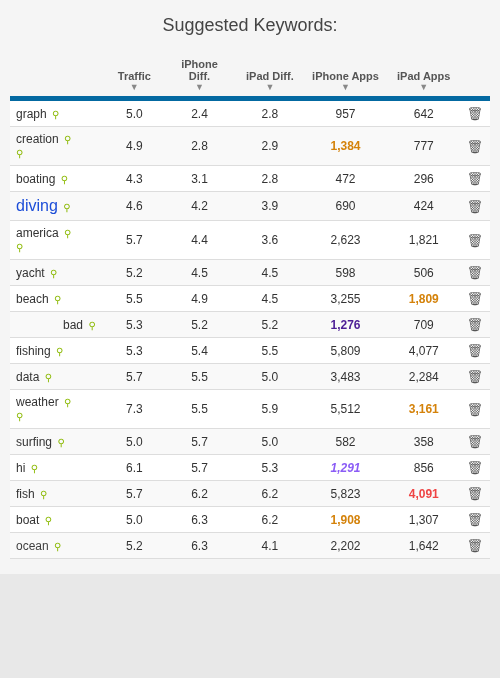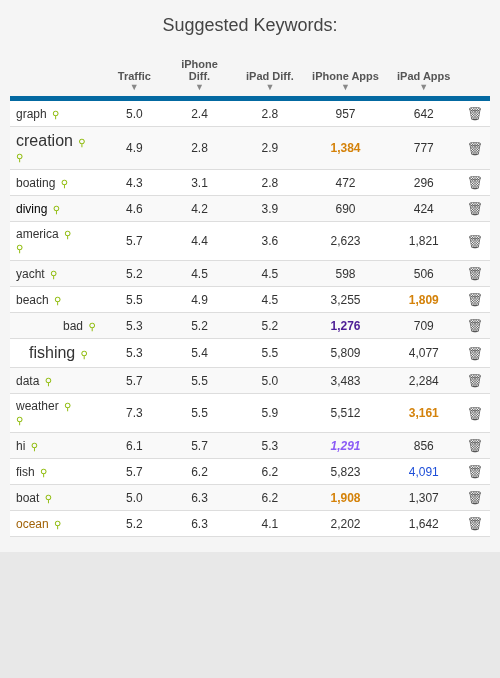--- a/index.html
+++ b/index.html
@@ -110,21 +110,21 @@
     </td>
           <td>5.0</td>
           <td>2.4</td>
           <td>2.8</td>
           <td>957</td>
           <td>642</td>
           <td><span style="color:#555;font-size:13px;cursor:pointer;">🗑</span></td>
         </tr>
         <tr>
           <td>
-      <span style="color:#333;font-size:16px;">creation</span>
+      <span style="color:#333;font-size:12px;">creation</span>
       <span style="color:#8ab800;font-size:10px;margin-left:2px;">⚲</span>
       <br>
       <span style="color:#8ab800;font-size:10px;">⚲</span>
     </td>
           <td>4.9</td>
           <td>2.8</td>
           <td>2.9</td>
           <td><span style="color:#d4820a;font-weight:bold;">1,384</span></td>
           <td>777</td>
           <td><span style="color:#555;font-size:13px;cursor:pointer;">🗑</span></td>
@@ -136,21 +136,21 @@
     </td>
           <td>4.3</td>
           <td>3.1</td>
           <td>2.8</td>
           <td>472</td>
           <td>296</td>
           <td><span style="color:#555;font-size:13px;cursor:pointer;">🗑</span></td>
         </tr>
         <tr>
           <td>
-      <span style="color:#000000;font-size:12px;">diving</span>
+      <span style="color:#1d4ed8;font-size:16px;">diving</span>
       <span style="color:#8ab800;font-size:10px;margin-left:2px;">⚲</span>
     </td>
           <td>4.6</td>
           <td>4.2</td>
           <td>3.9</td>
           <td>690</td>
           <td>424</td>
           <td><span style="color:#555;font-size:13px;cursor:pointer;">🗑</span></td>
         </tr>
         <tr>
@@ -198,21 +198,21 @@
     </td>
           <td>5.3</td>
           <td>5.2</td>
           <td>5.2</td>
           <td><span style="color:#4c1d95;font-weight:bold;">1,276</span></td>
           <td>709</td>
           <td><span style="color:#555;font-size:13px;cursor:pointer;">🗑</span></td>
         </tr>
         <tr>
           <td>
-      <span style="color:#333;font-size:16px;margin-left:13px;">fishing</span>
+      <span style="color:#333;font-size:12px;">fishing</span>
       <span style="color:#8ab800;font-size:10px;margin-left:2px;">⚲</span>
     </td>
           <td>5.3</td>
           <td>5.4</td>
           <td>5.5</td>
           <td>5,809</td>
           <td>4,077</td>
           <td><span style="color:#555;font-size:13px;cursor:pointer;">🗑</span></td>
         </tr>
         <tr>
@@ -236,57 +236,69 @@
     </td>
           <td>7.3</td>
           <td>5.5</td>
           <td>5.9</td>
           <td>5,512</td>
           <td><span style="color:#d4820a;font-weight:bold;">3,161</span></td>
           <td><span style="color:#555;font-size:13px;cursor:pointer;">🗑</span></td>
         </tr>
         <tr>
           <td>
+      <span style="color:#333;font-size:12px;">surfing</span>
+      <span style="color:#8ab800;font-size:10px;margin-left:2px;">⚲</span>
+    </td>
+          <td>5.0</td>
+          <td>5.7</td>
+          <td>5.0</td>
+          <td>582</td>
+          <td>358</td>
+          <td><span style="color:#555;font-size:13px;cursor:pointer;">🗑</span></td>
+        </tr>
+        <tr>
+          <td>
       <span style="color:#333;font-size:12px;">hi</span>
       <span style="color:#8ab800;font-size:10px;margin-left:2px;">⚲</span>
     </td>
           <td>6.1</td>
           <td>5.7</td>
           <td>5.3</td>
           <td><span style="color:#8b5cf6;font-weight:bold;font-style:italic;">1,291</span></td>
           <td>856</td>
           <td><span style="color:#555;font-size:13px;cursor:pointer;">🗑</span></td>
         </tr>
         <tr>
           <td>
       <span style="color:#333;font-size:12px;">fish</span>
       <span style="color:#8ab800;font-size:10px;margin-left:2px;">⚲</span>
     </td>
           <td>5.7</td>
           <td>6.2</td>
           <td>6.2</td>
           <td>5,823</td>
-          <td><span style="color:#1d4ed8;font-weight:normal;">4,091</span></td>
+          <td><span style="color:#ef4444;font-weight:bold;">4,091</span></td>
           <td><span style="color:#555;font-size:13px;cursor:pointer;">🗑</span></td>
         </tr>
         <tr>
           <td>
       <span style="color:#333;font-size:12px;">boat</span>
       <span style="color:#8ab800;font-size:10px;margin-left:2px;">⚲</span>
     </td>
           <td>5.0</td>
           <td>6.3</td>
           <td>6.2</td>
           <td><span style="color:#d4820a;font-weight:bold;">1,908</span></td>
           <td>1,307</td>
           <td><span style="color:#555;font-size:13px;cursor:pointer;">🗑</span></td>
         </tr>
         <tr>
           <td>
-      <span style="color:#a16207;font-size:12px;">ocean</span>
+      <span style="color:#404040;font-size:12px;">ocean</span>
       <span style="color:#8ab800;font-size:10px;margin-left:2px;">⚲</span>
     </td>
           <td>5.2</td>
           <td>6.3</td>
           <td>4.1</td>
           <td>2,202</td>
           <td>1,642</td>
           <td><span style="color:#555;font-size:13px;cursor:pointer;">🗑</span></td>
         </tr>
       </tbody>

